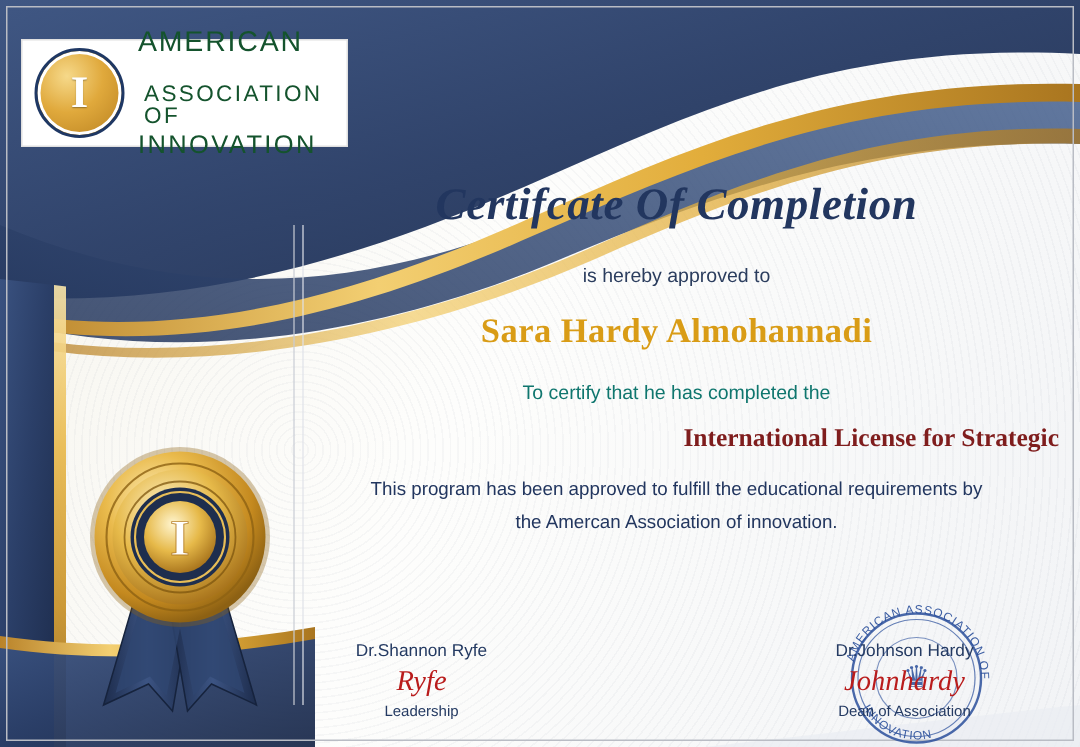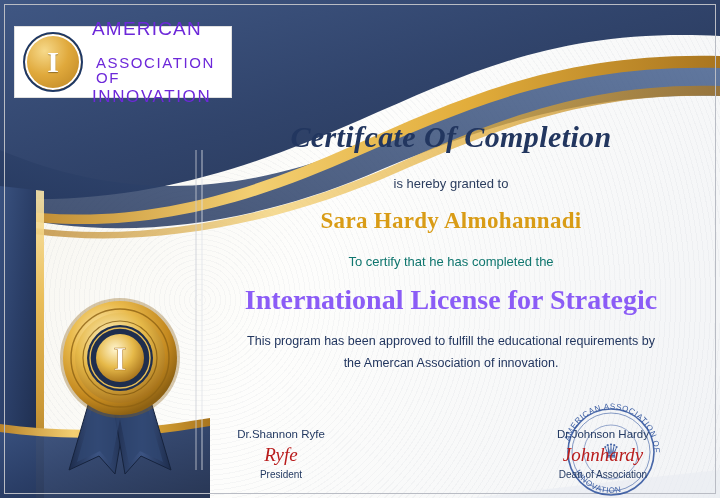--- a/index.html
+++ b/index.html
@@ -82,21 +82,21 @@
   .logo-seal .seal-i {
     font-family: "Liberation Serif", serif;
     font-size: 30px;
     font-weight: bold;
     color: #ffffff;
     text-shadow: 0 1px 1px rgba(0,0,0,0.35);
     line-height: 1;
   }
   .logo-text {
     margin-left: 9px;
-    color: #6d28d9;
+    color: #14532d;
     line-height: 1;
   }
   .logo-text .l1 {
     font-size: 19px;
     letter-spacing: 1.2px;
     font-weight: normal;
   }
   .logo-text .l2 {
     font-size: 15px;
     letter-spacing: 1.6px;
@@ -148,24 +148,25 @@
     letter-spacing: 0.3px;
   }
   .certify {
     margin-top: 20px;
     font-size: 13px;
     color: #0f766e;
   }
   .program {
     margin-top: 12px;
     font-family: "Liberation Serif", serif;
-    font-size: 28px;
+    font-size: 17px;
     font-weight: bold;
-    color: #8b5cf6;
+    color: #7f1d1d;
     line-height: 1.35;
+    text-align: right;
   }
   .approved {
     margin-top: 12px;
     font-size: 12.5px;
     color: #22365f;
     line-height: 1.75;
   }
 
   
   .sig {
@@ -301,21 +302,21 @@
     </div>
     <div class="logo-text">
       <div class="l1">AMERICAN</div>
       <div class="l2">ASSOCIATION OF</div>
       <div class="l3">INNOVATION</div>
     </div>
   </div>
 
   <div class="content">
     <div class="title">Certifcate Of Completion</div>
-    <div class="granted">is hereby granted to</div>
+    <div class="granted">is hereby approved to</div>
     <div class="recipient">Sara Hardy Almohannadi</div>
     <div class="certify">To certify that he has completed the</div>
     <div class="program">
       <div>International License for Strategic</div>
     </div>
     <div class="approved">
       <div>This program has been approved to fulfill the educational requirements by</div>
       <div>the Amercan Association of innovation.</div>
     </div>
   </div>
@@ -353,21 +354,21 @@
     </text>
     <text font-family="Liberation Sans, sans-serif" font-size="8" fill="#2a4f9b" opacity="0.9" letter-spacing="0.6">
       <textPath href="#stampArcBottom" startOffset="16%">INNOVATION</textPath>
     </text>
     <text x="55" y="62" text-anchor="middle" font-size="20" fill="#2a4f9b" opacity="0.85">♛</text>
   </svg>
 
   <div class="sig sig-left">
     <div class="sig-name">Dr.Shannon Ryfe</div>
     <div class="sig-mark">Ryfe</div>
-    <div class="sig-role">President</div>
+    <div class="sig-role">Leadership</div>
   </div>
 
   <div class="sig sig-right">
     <div class="sig-name">Dr.Johnson Hardy</div>
     <div class="sig-mark">Johnhardy</div>
     <div class="sig-role">Dean of Association</div>
   </div>
 
 </div>
 

